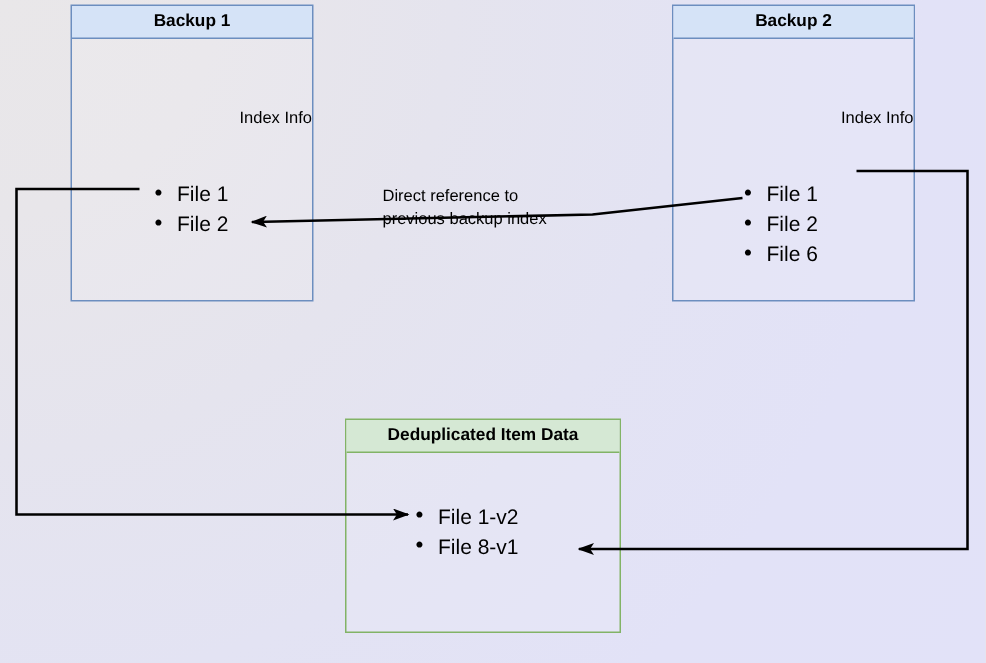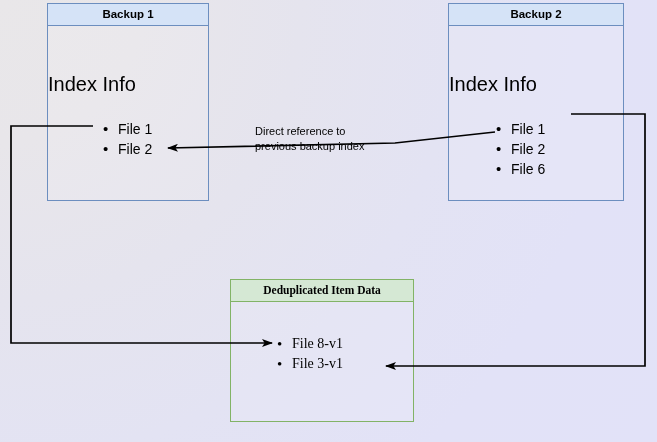--- a/index.html
+++ b/index.html
@@ -51,22 +51,22 @@
   .node.green .hdr {
     background: #d5e8d4;
     border-bottom-color: #82b366;
   }
 
   
   .index-label {
     position: absolute;
     left: 0;
     right: 0;
-    text-align: left;
-    font-size: 20px;
+    text-align: right;
+    font-size: 11px;
     color: #000;
   }
   .filelist {
     position: absolute;
     margin: 0;
     padding: 0;
     list-style: none;
     font-size: 14px;
     color: #000;
   }
@@ -111,38 +111,38 @@
     <div class="hdr">Backup 1</div>
     <div class="body">
       <div class="index-label" style="top:47px;">Index Info</div>
       <ul class="filelist" style="left:55px; top:93px;">
         <li>File 1</li>
         <li>File 2</li>
       </ul>
     </div>
   </div>
 
-  <div class="node" id="node-backup2" style="left:448px; top:3px; width:176px; height:198px;">
+  <div class="node" id="node-backup2" style="left:448px; top:3px; width:162px; height:198px;">
     <div class="hdr">Backup 2</div>
     <div class="body">
       <div class="index-label" style="top:47px;">Index Info</div>
       <ul class="filelist" style="left:47px; top:93px;">
         <li>File 1</li>
         <li>File 2</li>
         <li>File 6</li>
       </ul>
     </div>
   </div>
 
-  <div class="node green" id="node-dedup" style="left:230px; top:279px; width:184px; height:143px;font-family:Liberation Serif, serif;">
+  <div class="node green" id="node-dedup" style="left:230px; top:279px; width:184px; height:143px;">
     <div class="hdr">Deduplicated Item Data</div>
     <div class="body">
       <ul class="filelist" style="left:46px; top:32px;">
+        <li>File 1-v2</li>
         <li>File 8-v1</li>
-        <li>File 3-v1</li>
       </ul>
     </div>
   </div>
 
   <div class="edge-label" style="left:255px; top:124px; width:150px;">Direct reference to
 previous backup index</div>
 
   <svg id="arrows" viewBox="0 0 657 442">
     <defs>
       <marker id="ah" markerWidth="11" markerHeight="8" refX="10" refY="4" orient="auto" markerUnits="userSpaceOnUse">

